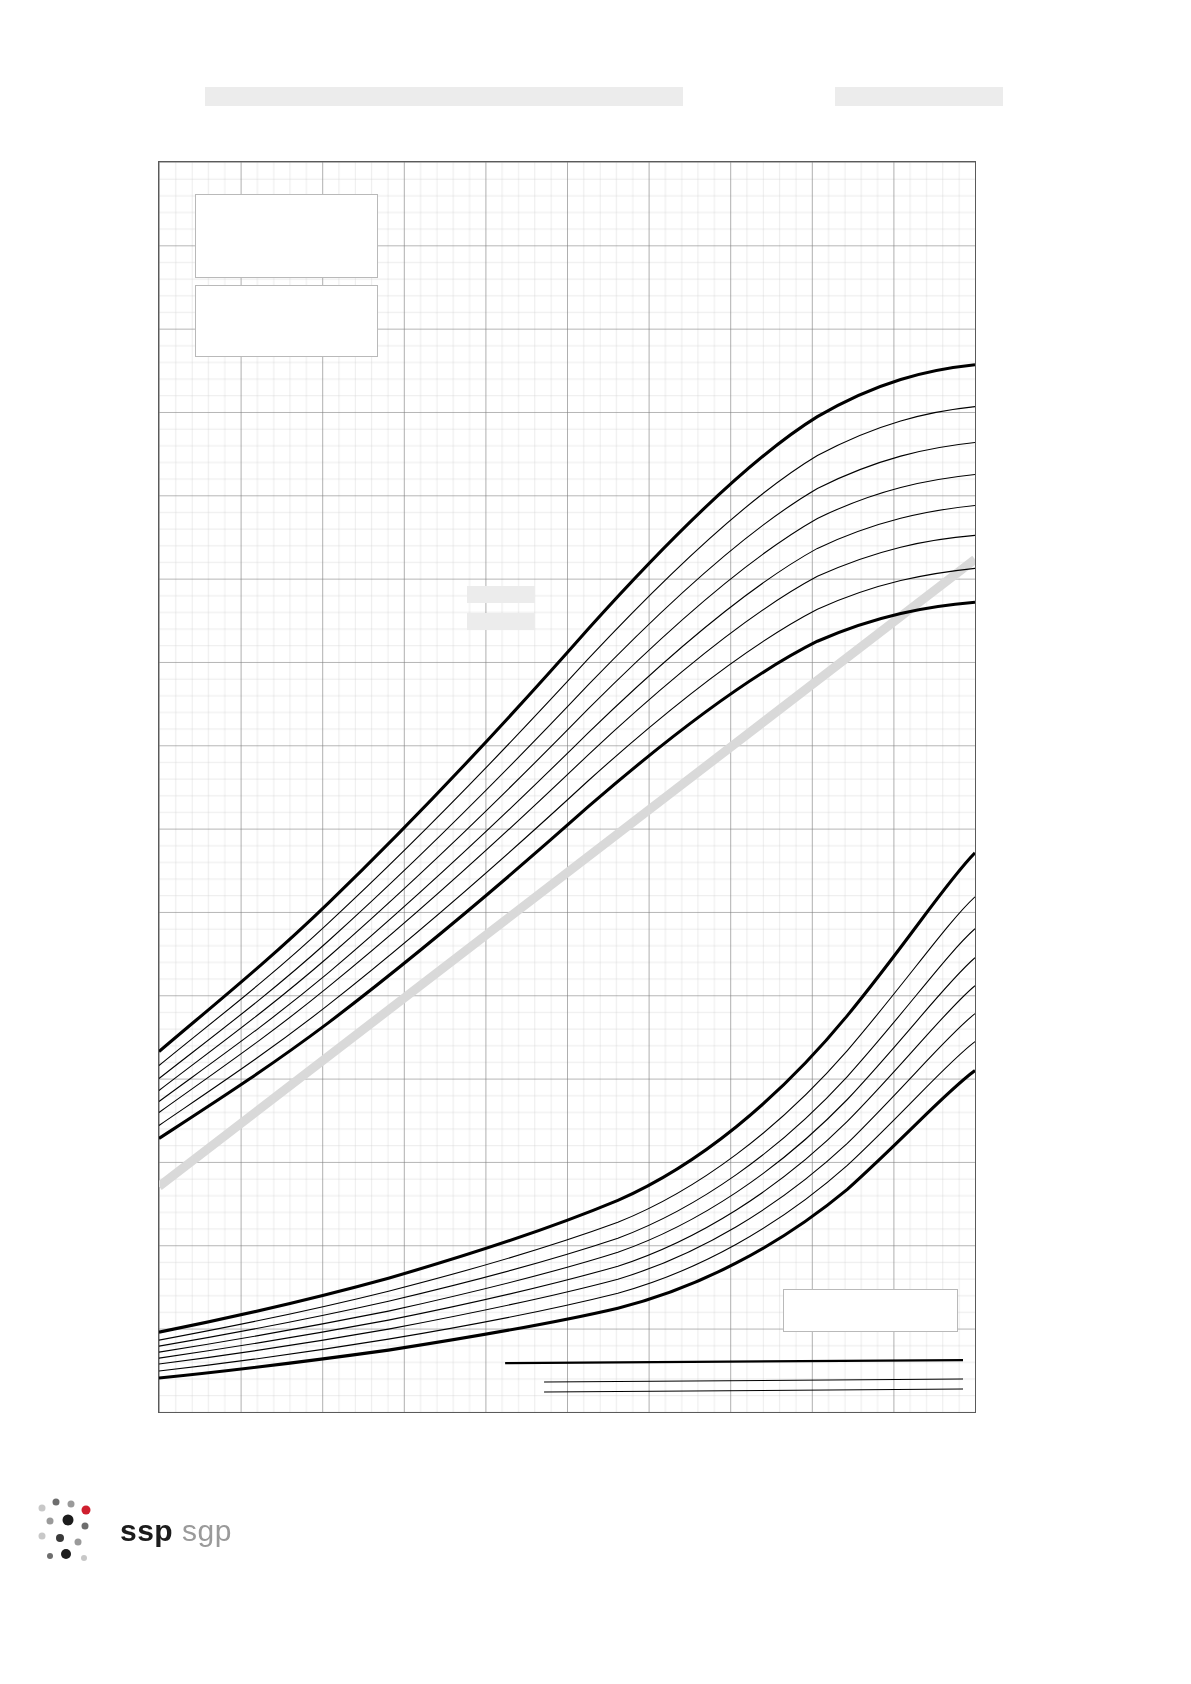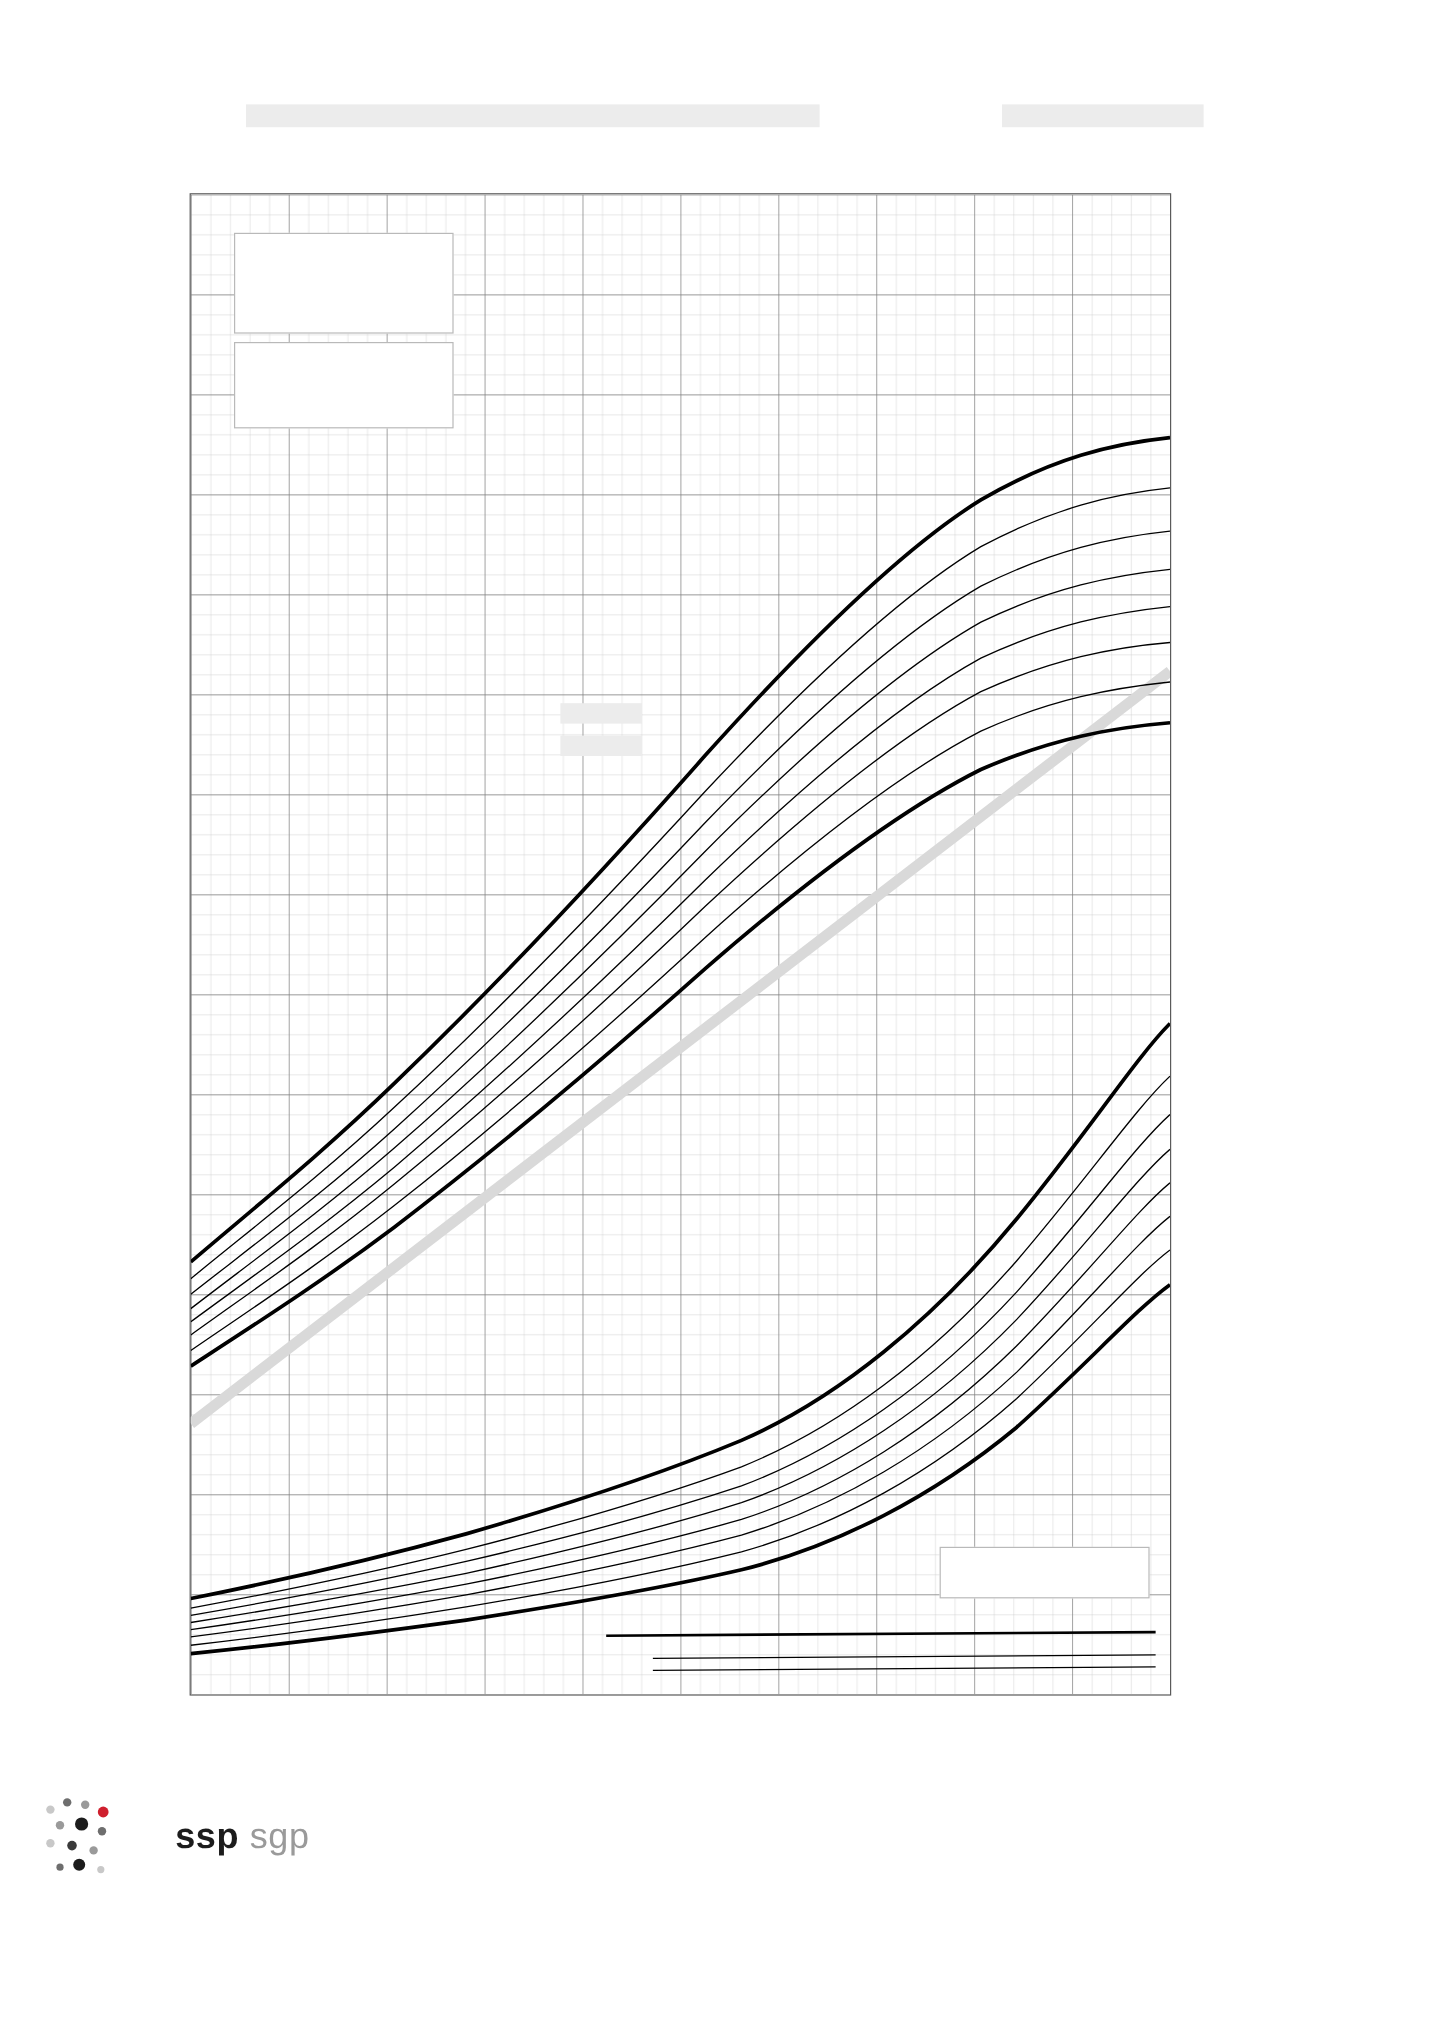--- a/index.html
+++ b/index.html
@@ -95,21 +95,21 @@
   }
   #logo-dots {
     position: absolute;
     left: 0;
     top: 0;
     width: 100px;
     height: 80px;
   }
   #logo-text {
     position: absolute;
-    left: 116px;
+    left: 90px;
     top: 20px;
     font-size: 30px;
     letter-spacing: 0.5px;
   }
   #logo-text .strong { color: #1c1c1c; font-weight: bold; }
   #logo-text .light  { color: #9a9a9a; font-weight: normal; }
 </style>
 </head>
 <body>
 

